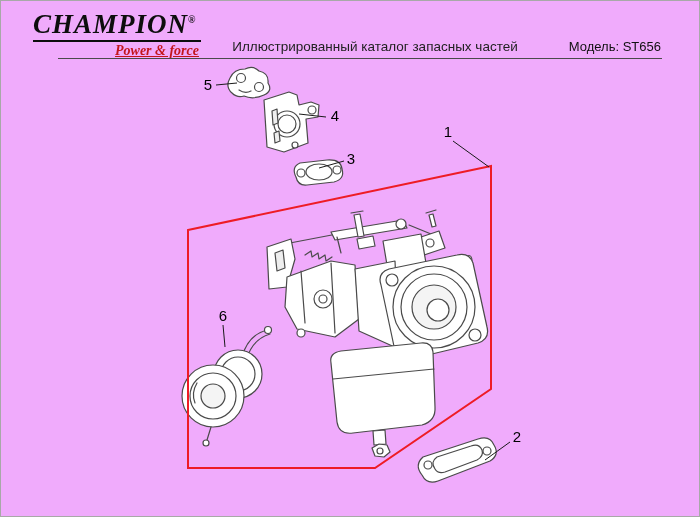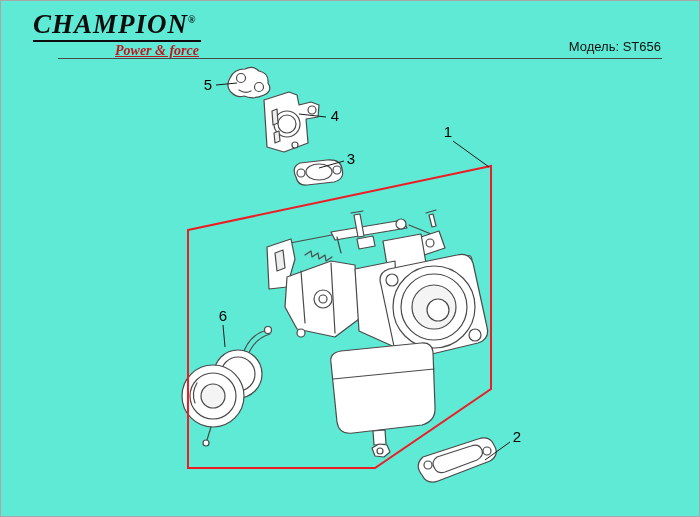--- a/index.html
+++ b/index.html
@@ -1,18 +1,18 @@
 <!DOCTYPE html>
 <html><head>
 <meta charset="utf-8">
 <style>
   html,body{margin:0;padding:0;background:#fff;}
   .page{
     position:relative;width:700px;height:517px;box-sizing:border-box;
-    background:#5eead4;border:1px solid #a8a8a8;overflow:hidden;
+    background:#f0abfc;border:1px solid #a8a8a8;overflow:hidden;
     font-family:"Liberation Sans",sans-serif;color:#1a1a1a;
   }
   
   .logo{position:absolute;left:32px;top:10px;width:170px;}
   .logo-main{
     font-family:"Liberation Serif",serif;font-weight:bold;font-style:italic;
     font-size:27px;letter-spacing:1px;color:#0d0d0d;line-height:1;white-space:nowrap;
   }
   .logo-main sup{font-size:10px;font-style:normal;letter-spacing:0;}
   .logo-underline{height:2px;background:#0d0d0d;margin-top:2px;width:168px;}
@@ -45,20 +45,21 @@
 </head>
 <body>
 
 <div class="page">
 
   <div class="logo">
     <div class="logo-main"><span>CHAMPION</span><sup>®</sup></div>
     <div class="logo-underline"></div>
     <div class="logo-tagline">Power &amp; force</div>
   </div>
+  <div class="header-title">Иллюстрированный каталог запасных частей</div>
   <div class="header-model">Модель: ST656</div>
   <div class="header-rule"></div>
 
   <div class="diagram">
     <svg width="700" height="517" viewBox="0 0 700 517">
       <g fill="#ffffff" stroke="#4a4a4a" stroke-width="1.2" stroke-linejoin="round" stroke-linecap="round">
 
         <g>
           <path d="M231,92 Q224,86 229,77 Q233,68 244,68 Q252,64 258,70 Q268,72 267,82 Q272,90 263,94 Q252,99 243,95 Q236,97 231,92 Z"></path>
           <circle cx="240" cy="77" r="4.5"></circle>

